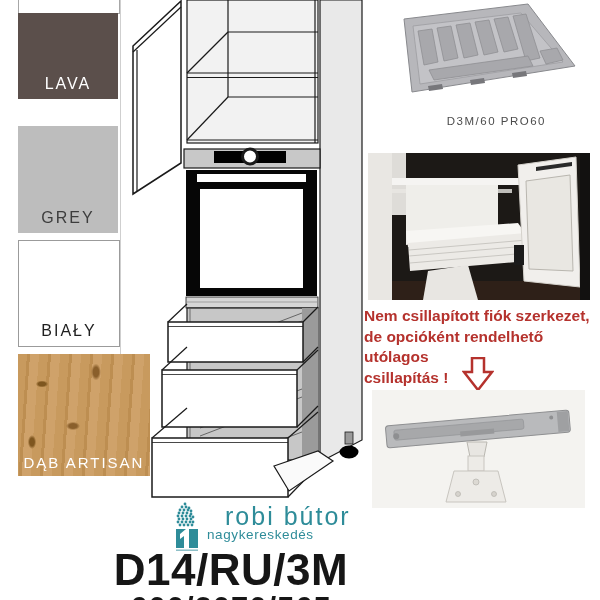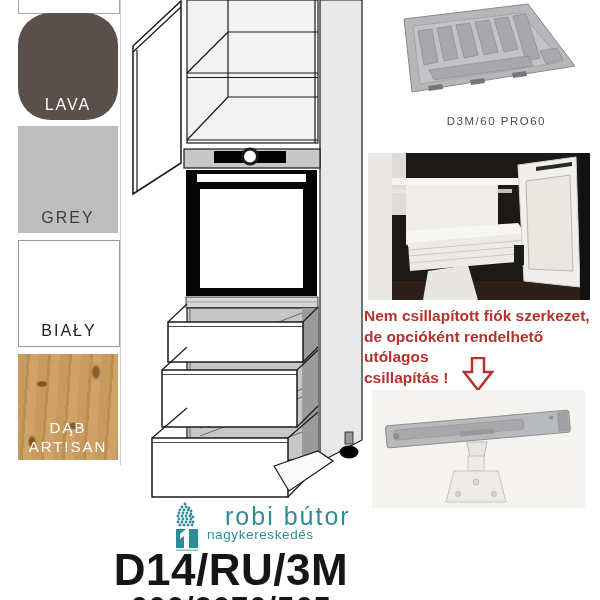--- a/index.html
+++ b/index.html
@@ -4,32 +4,32 @@
 <style>
   html,body{margin:0;padding:0;}
   body{width:600px;height:600px;overflow:hidden;background:#ffffff;
        font-family:"Liberation Sans","DejaVu Sans",sans-serif;position:relative;}
   .abs{position:absolute;}
   
   .swatch{left:18px;width:100px;position:absolute;}
   .swatch-label{position:absolute;left:0;right:0;bottom:6px;text-align:center;
     font-size:16px;letter-spacing:2px;color:#fff;}
   #sw-top{top:-3px;height:15px;background:#fff;border:1px solid #a7a7a7;}
-  #sw-lava{top:13px;height:107px;background:#5b4f4b;border-radius:32px;}
+  #sw-lava{top:13px;height:86px;background:#5b4f4b;}
   #sw-grey{top:126px;height:107px;background:#bdbdbd;}
   #sw-grey .swatch-label{color:#3d3d3d;}
   #sw-bialy{top:240px;height:105px;background:#ffffff;border:1px solid #9b9b9b;}
   #sw-bialy .swatch-label{color:#1f1f1f;margin-top:16px;}
-  #sw-dab{top:354px;height:106px;
+  #sw-dab{top:354px;height:122px;
     background:
       radial-gradient(ellipse 9px 5px at 24px 30px,#7e561f 0 40%,transparent 70%),
       radial-gradient(ellipse 7px 12px at 78px 18px,#8a5f2b 0 40%,transparent 70%),
       radial-gradient(ellipse 10px 6px at 55px 72px,#8a5f2b 0 40%,transparent 70%),
       radial-gradient(ellipse 6px 10px at 14px 88px,#7e561f 0 40%,transparent 70%),
-      repeating-linear-gradient(94deg,#c89a5e 0 9px,#bd8e51 9px 12px,#cfa26a 12px 21px);}
+      repeating-linear-gradient(94deg,#c89a5e 0 9px,#bd8e51 9px 12px,#cfa26a 12px 21px); padding-left: 32px;}
   #sw-dab .swatch-label{bottom:4px;line-height:19px;font-size:15px;}
   .divider{left:120px;top:0;width:1px;height:465px;background:#cfcfcf;}
   
   .tray-caption{left:386px;top:115px;width:160px;text-align:right;font-size:11.5px;
     letter-spacing:1.5px;color:#4c4c4c;}
   .note{left:364px;top:306px;width:238px;font-size:15.5px;line-height:20.5px;
     font-weight:700;color:#b5322d;}
   .note span{display:block;}
   
   .brand-name{left:205px;top:502px;font-size:25px;letter-spacing:2px;color:#2e8c99;margin-left:20px;}

